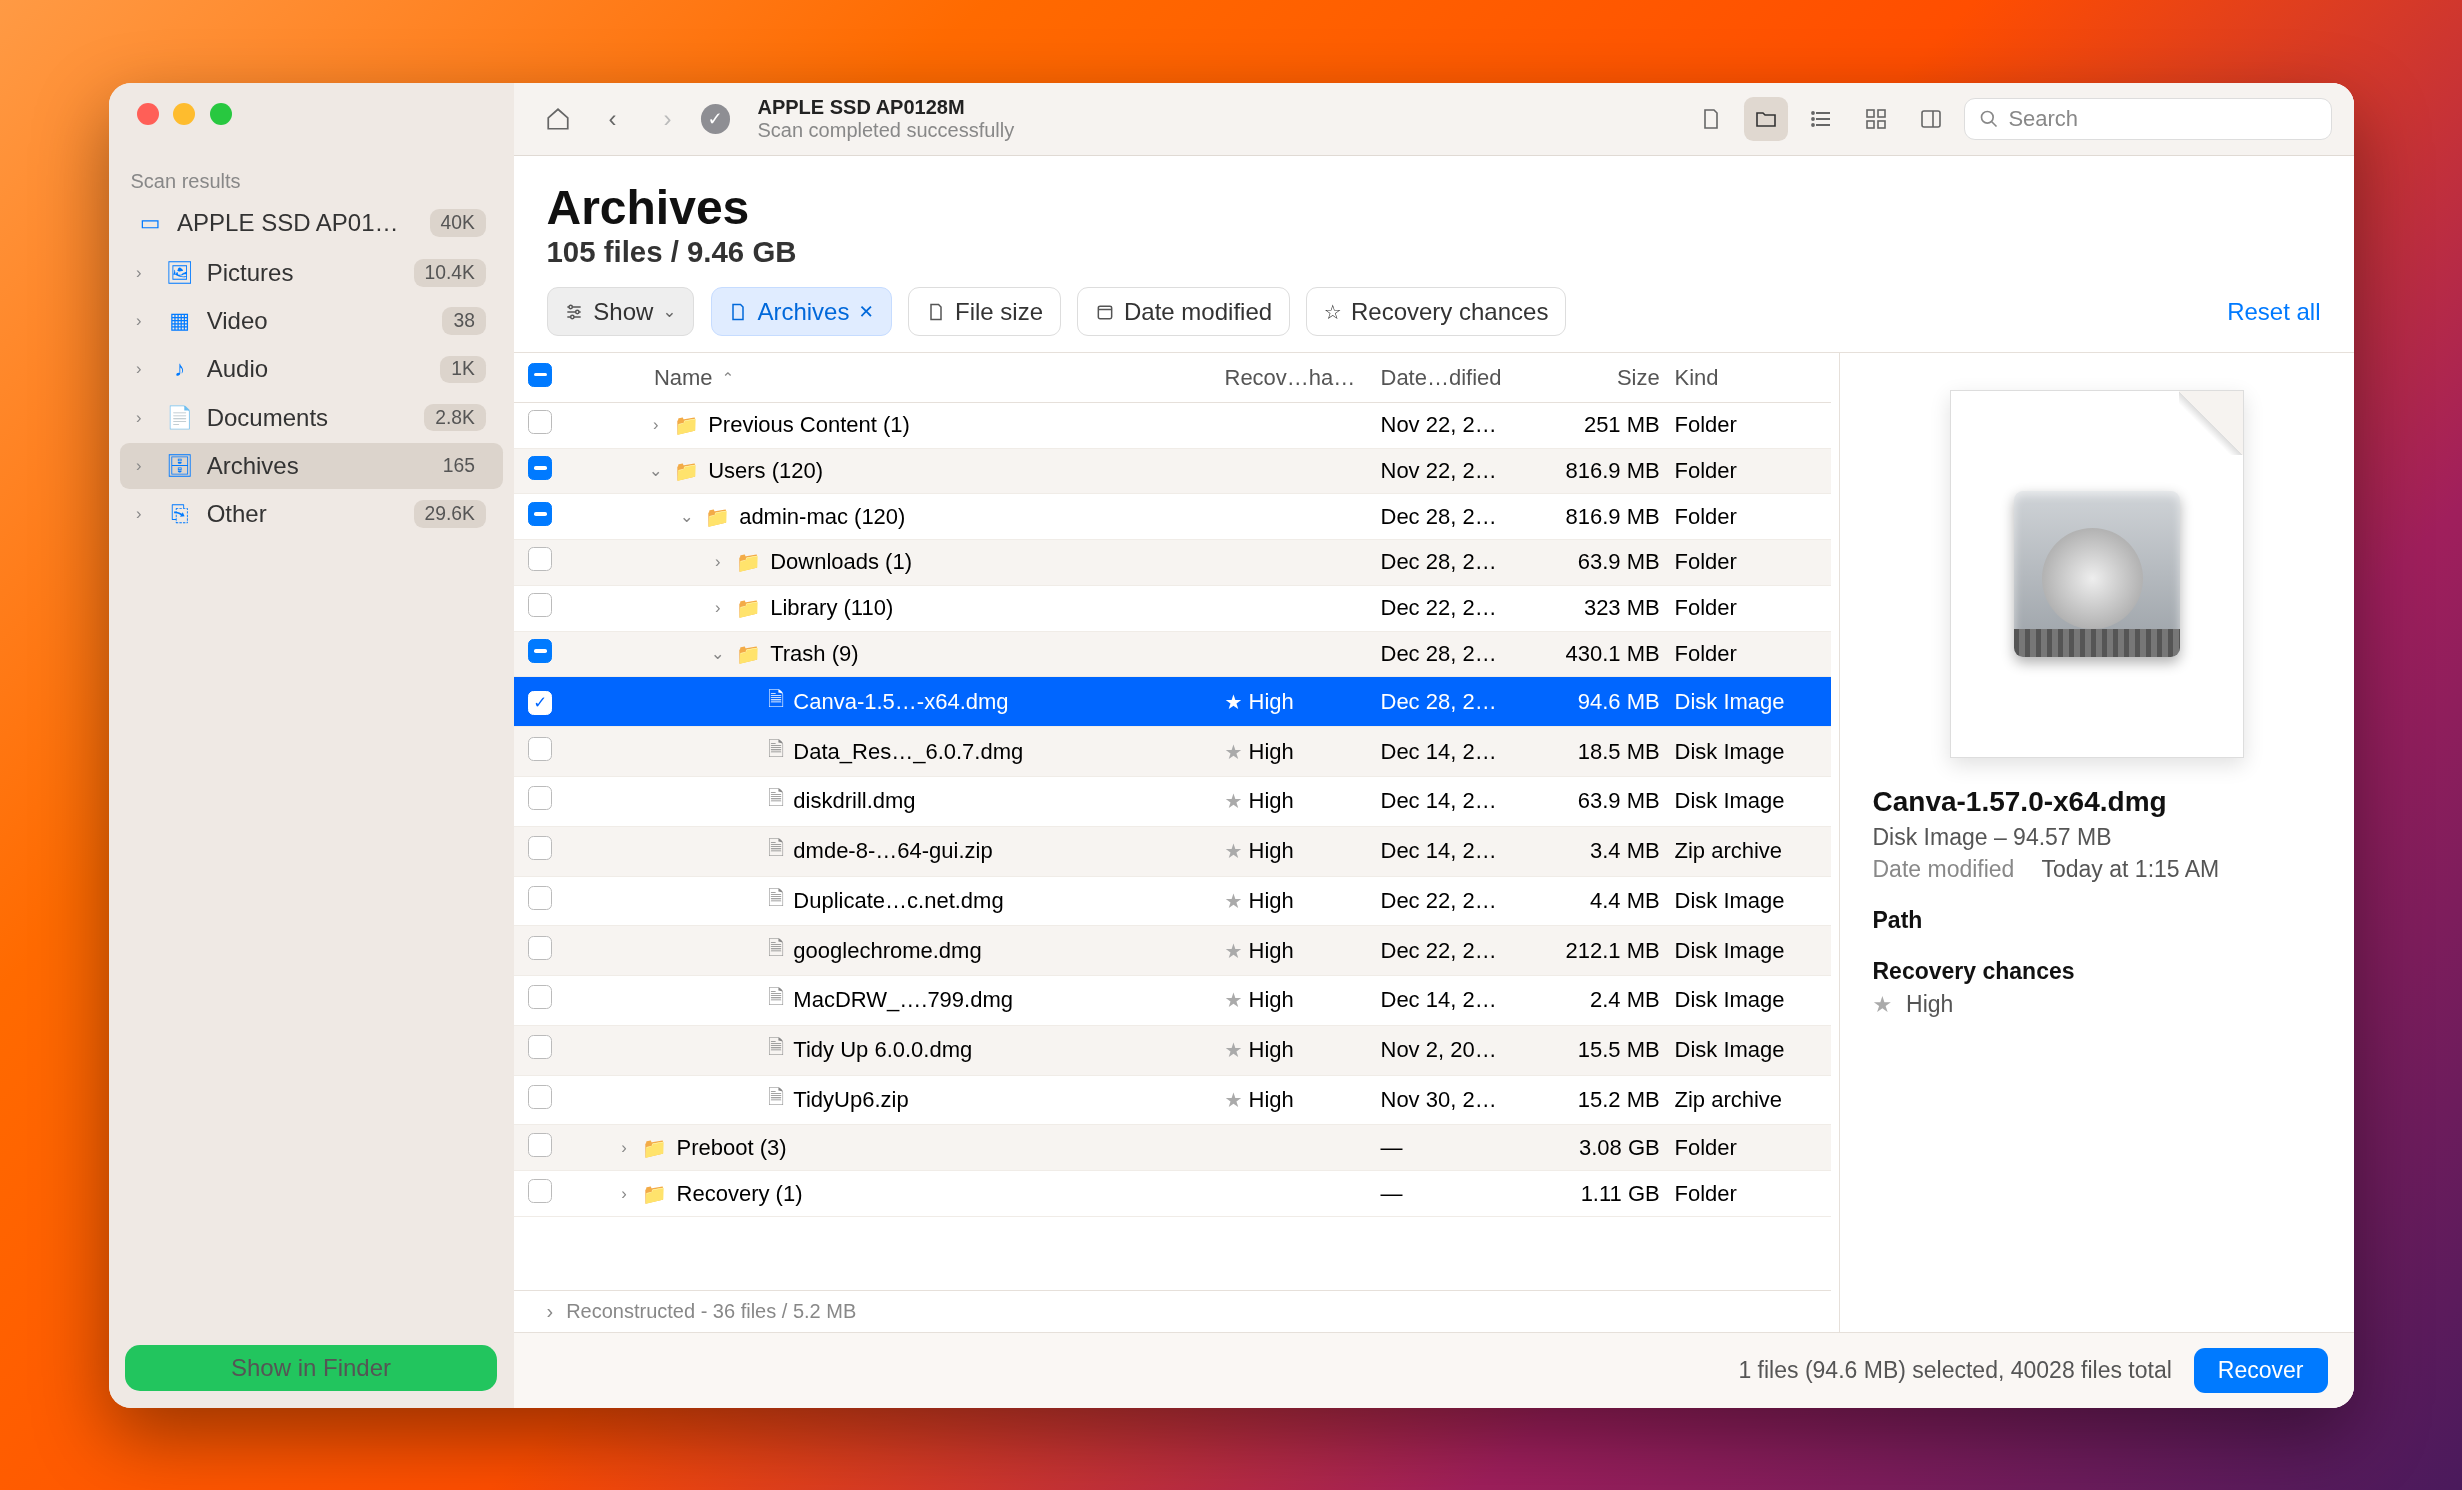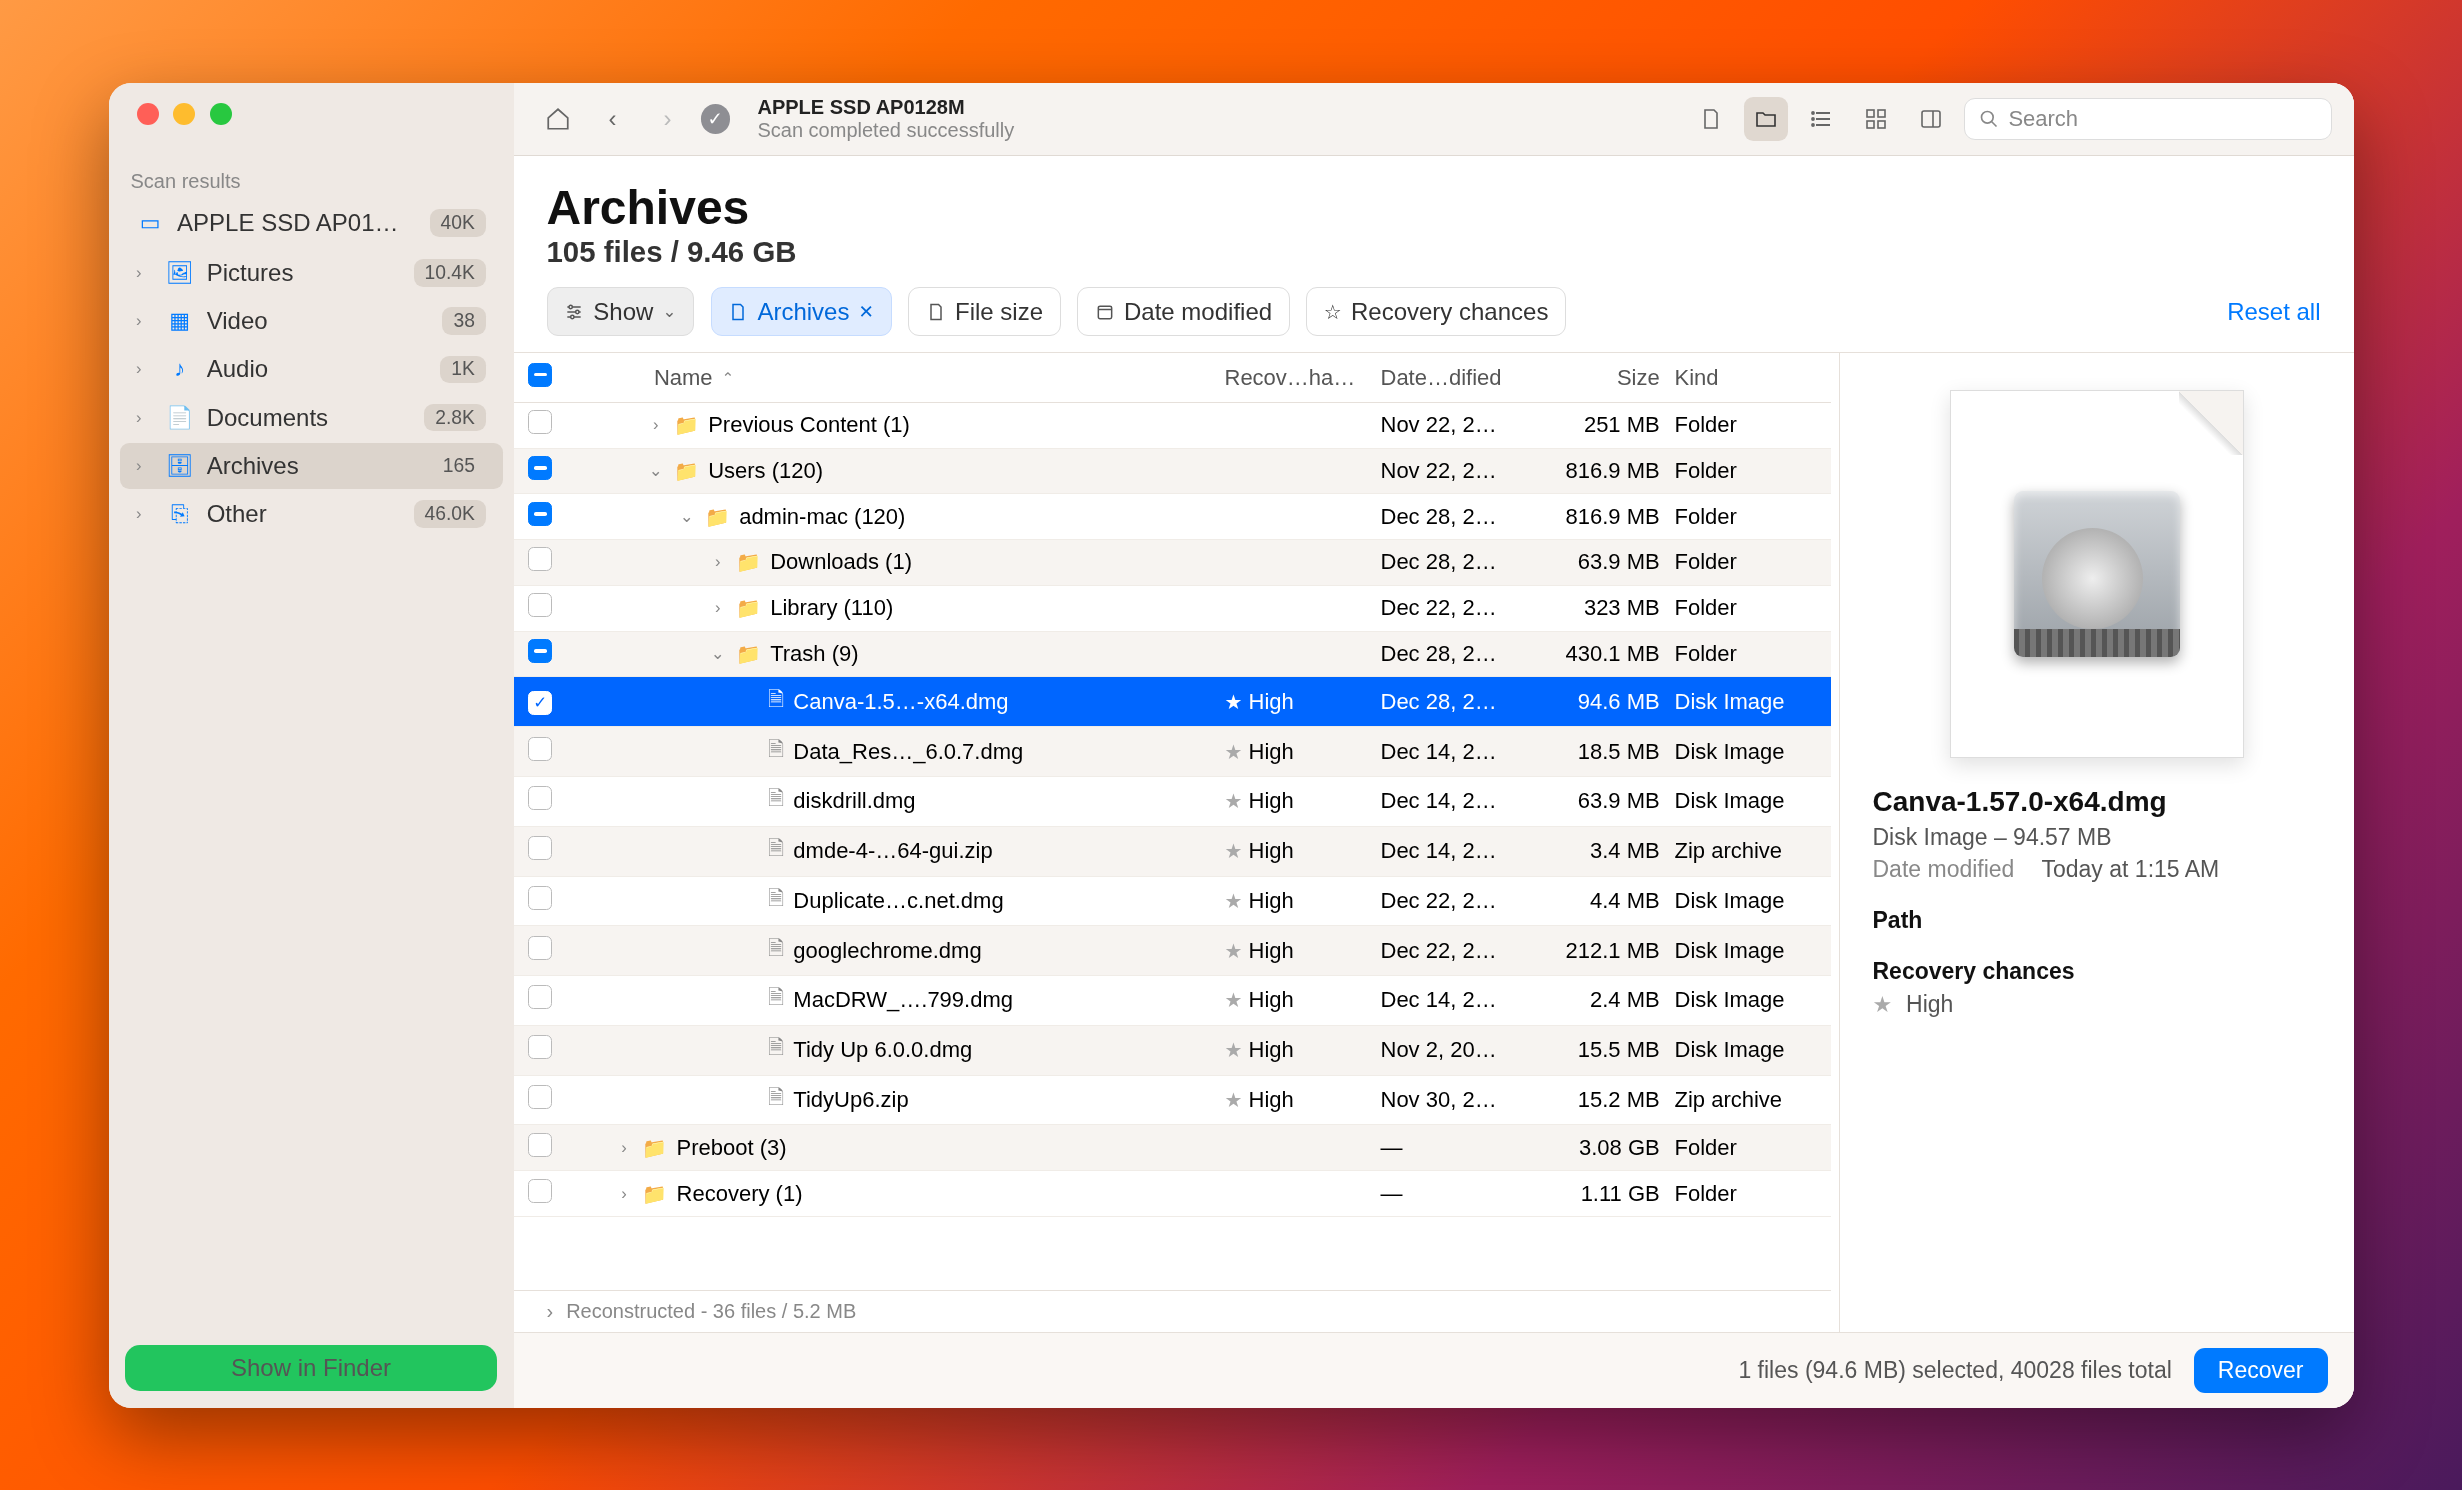--- a/index.html
+++ b/index.html
@@ -229,21 +229,21 @@
         <div class="side-item active">
           <span class="chev">›</span>
           <span class="sb-icon">🗄</span>
           <span>Archives</span>
           <span class="badge">165</span>
         </div>
         <div class="side-item">
           <span class="chev">›</span>
           <span class="sb-icon">⎘</span>
           <span>Other</span>
-          <span class="badge">46.0K</span>
+          <span class="badge">29.6K</span>
         </div>
       </div>
 
     <div class="side-footer">
       <div class="show-finder">Show in Finder</div>
     </div>
   </div>
 
   <div class="main">
 
@@ -480,21 +480,21 @@
               <div class="cell">Dec 14, 2…</div>
               <div class="cell right">63.9 MB</div>
               <div class="cell">Disk Image</div>
             </div>
             <div class="trow">
               <div class="cell"><span class="cb"></span></div>
               <div class="cell name-cell">
                 <span class="indent" style="width:144px"></span>
                 <span class="disclosure"></span>
                 <span class="ficon file-i">🗎</span>
-                <span>dmde-4-…64-gui.zip</span>
+                <span>dmde-8-…64-gui.zip</span>
               </div>
               <div class="cell"><span class="star">★</span> High</div>
               <div class="cell">Dec 14, 2…</div>
               <div class="cell right">3.4 MB</div>
               <div class="cell">Zip archive</div>
             </div>
             <div class="trow">
               <div class="cell"><span class="cb"></span></div>
               <div class="cell name-cell">
                 <span class="indent" style="width:144px"></span>

